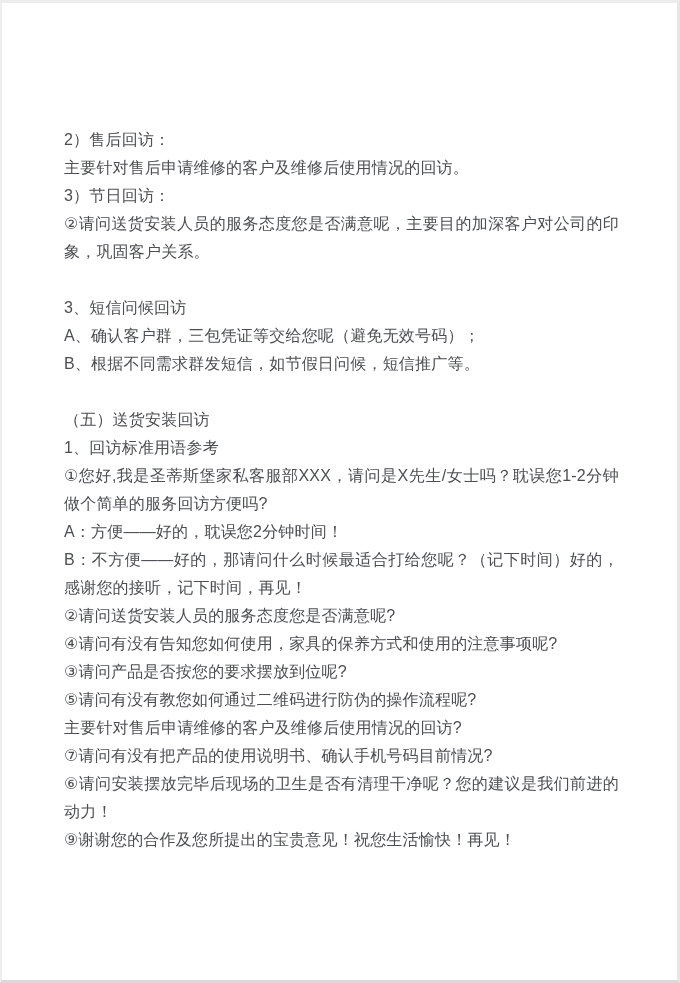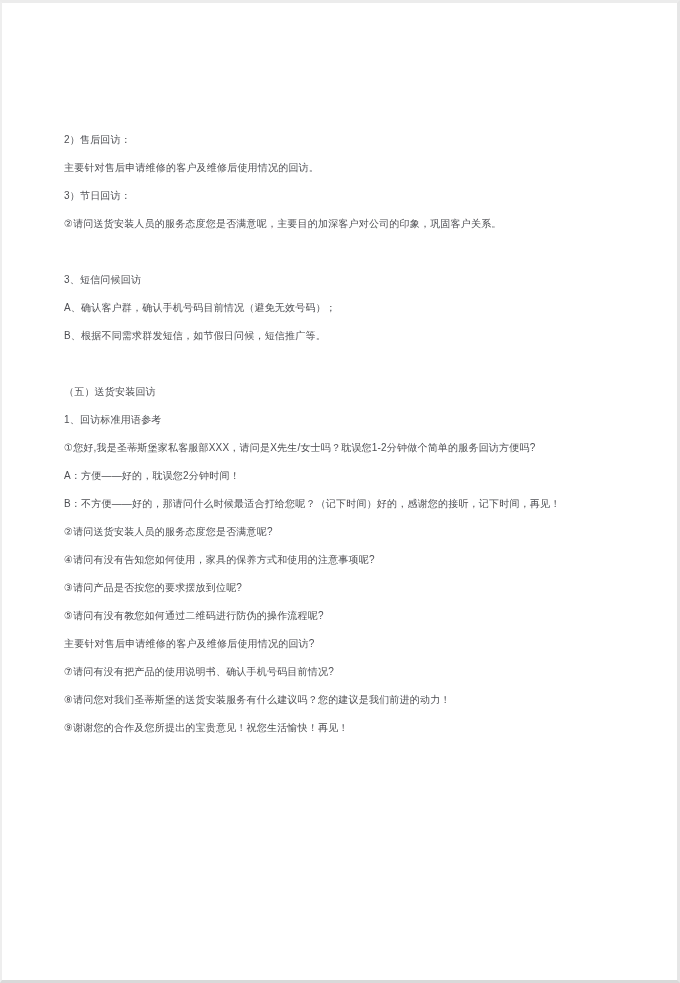--- a/index.html
+++ b/index.html
@@ -22,21 +22,21 @@
   }
   .content {
     box-sizing: border-box;
     padding: 123px 58px 0 62px;
     width: 100%;
   }
   .doc-section { margin: 0 0 28px 0; }
   .doc-section:last-child { margin-bottom: 0; }
   .para {
     margin: 0;
-    font-size: 10px;
+    font-size: 16px;
     line-height: 28px;
     letter-spacing: 0.2px;
     color: #4d4e53;
     text-align: justify;
     text-justify: inter-ideograph;
     word-break: break-all;
   }
 </style>
 </head>
 <body>
@@ -44,32 +44,32 @@
 <div class="page">
   <div class="content">
       <div class="doc-section">
         <p class="para">2）售后回访：</p>
         <p class="para">主要针对售后申请维修的客户及维修后使用情况的回访。</p>
         <p class="para">3）节日回访：</p>
         <p class="para">②请问送货安装人员的服务态度您是否满意呢，主要目的加深客户对公司的印象，巩固客户关系。</p>
       </div>
       <div class="doc-section">
         <p class="para">3、短信问候回访</p>
-        <p class="para">A、确认客户群，确认手机号码目前情况（避免无效号码）；</p>
+        <p class="para">A、确认客户群，三包凭证等交给您呢（避免无效号码）；</p>
         <p class="para">B、根据不同需求群发短信，如节假日问候，短信推广等。</p>
       </div>
       <div class="doc-section">
         <p class="para">（五）送货安装回访</p>
         <p class="para">1、回访标准用语参考</p>
         <p class="para">①您好,我是圣蒂斯堡家私客服部XXX，请问是X先生/女士吗？耽误您1-2分钟做个简单的服务回访方便吗?</p>
         <p class="para">A：方便——好的，耽误您2分钟时间！</p>
         <p class="para">B：不方便——好的，那请问什么时候最适合打给您呢？（记下时间）好的，感谢您的接听，记下时间，再见！</p>
         <p class="para">②请问送货安装人员的服务态度您是否满意呢?</p>
         <p class="para">④请问有没有告知您如何使用，家具的保养方式和使用的注意事项呢?</p>
         <p class="para">③请问产品是否按您的要求摆放到位呢?</p>
         <p class="para">⑤请问有没有教您如何通过二维码进行防伪的操作流程呢?</p>
         <p class="para">主要针对售后申请维修的客户及维修后使用情况的回访?</p>
         <p class="para">⑦请问有没有把产品的使用说明书、确认手机号码目前情况?</p>
-        <p class="para">⑧请问您对我们圣蒂斯堡的送货安装服务有什么建议吗？您的建议是我们前进的动力！</p>
+        <p class="para">⑥请问安装摆放完毕后现场的卫生是否有清理干净呢？您的建议是我们前进的动力！</p>
         <p class="para">⑨谢谢您的合作及您所提出的宝贵意见！祝您生活愉快！再见！</p>
       </div>
     </div>
 </div>
 
 </body></html>

